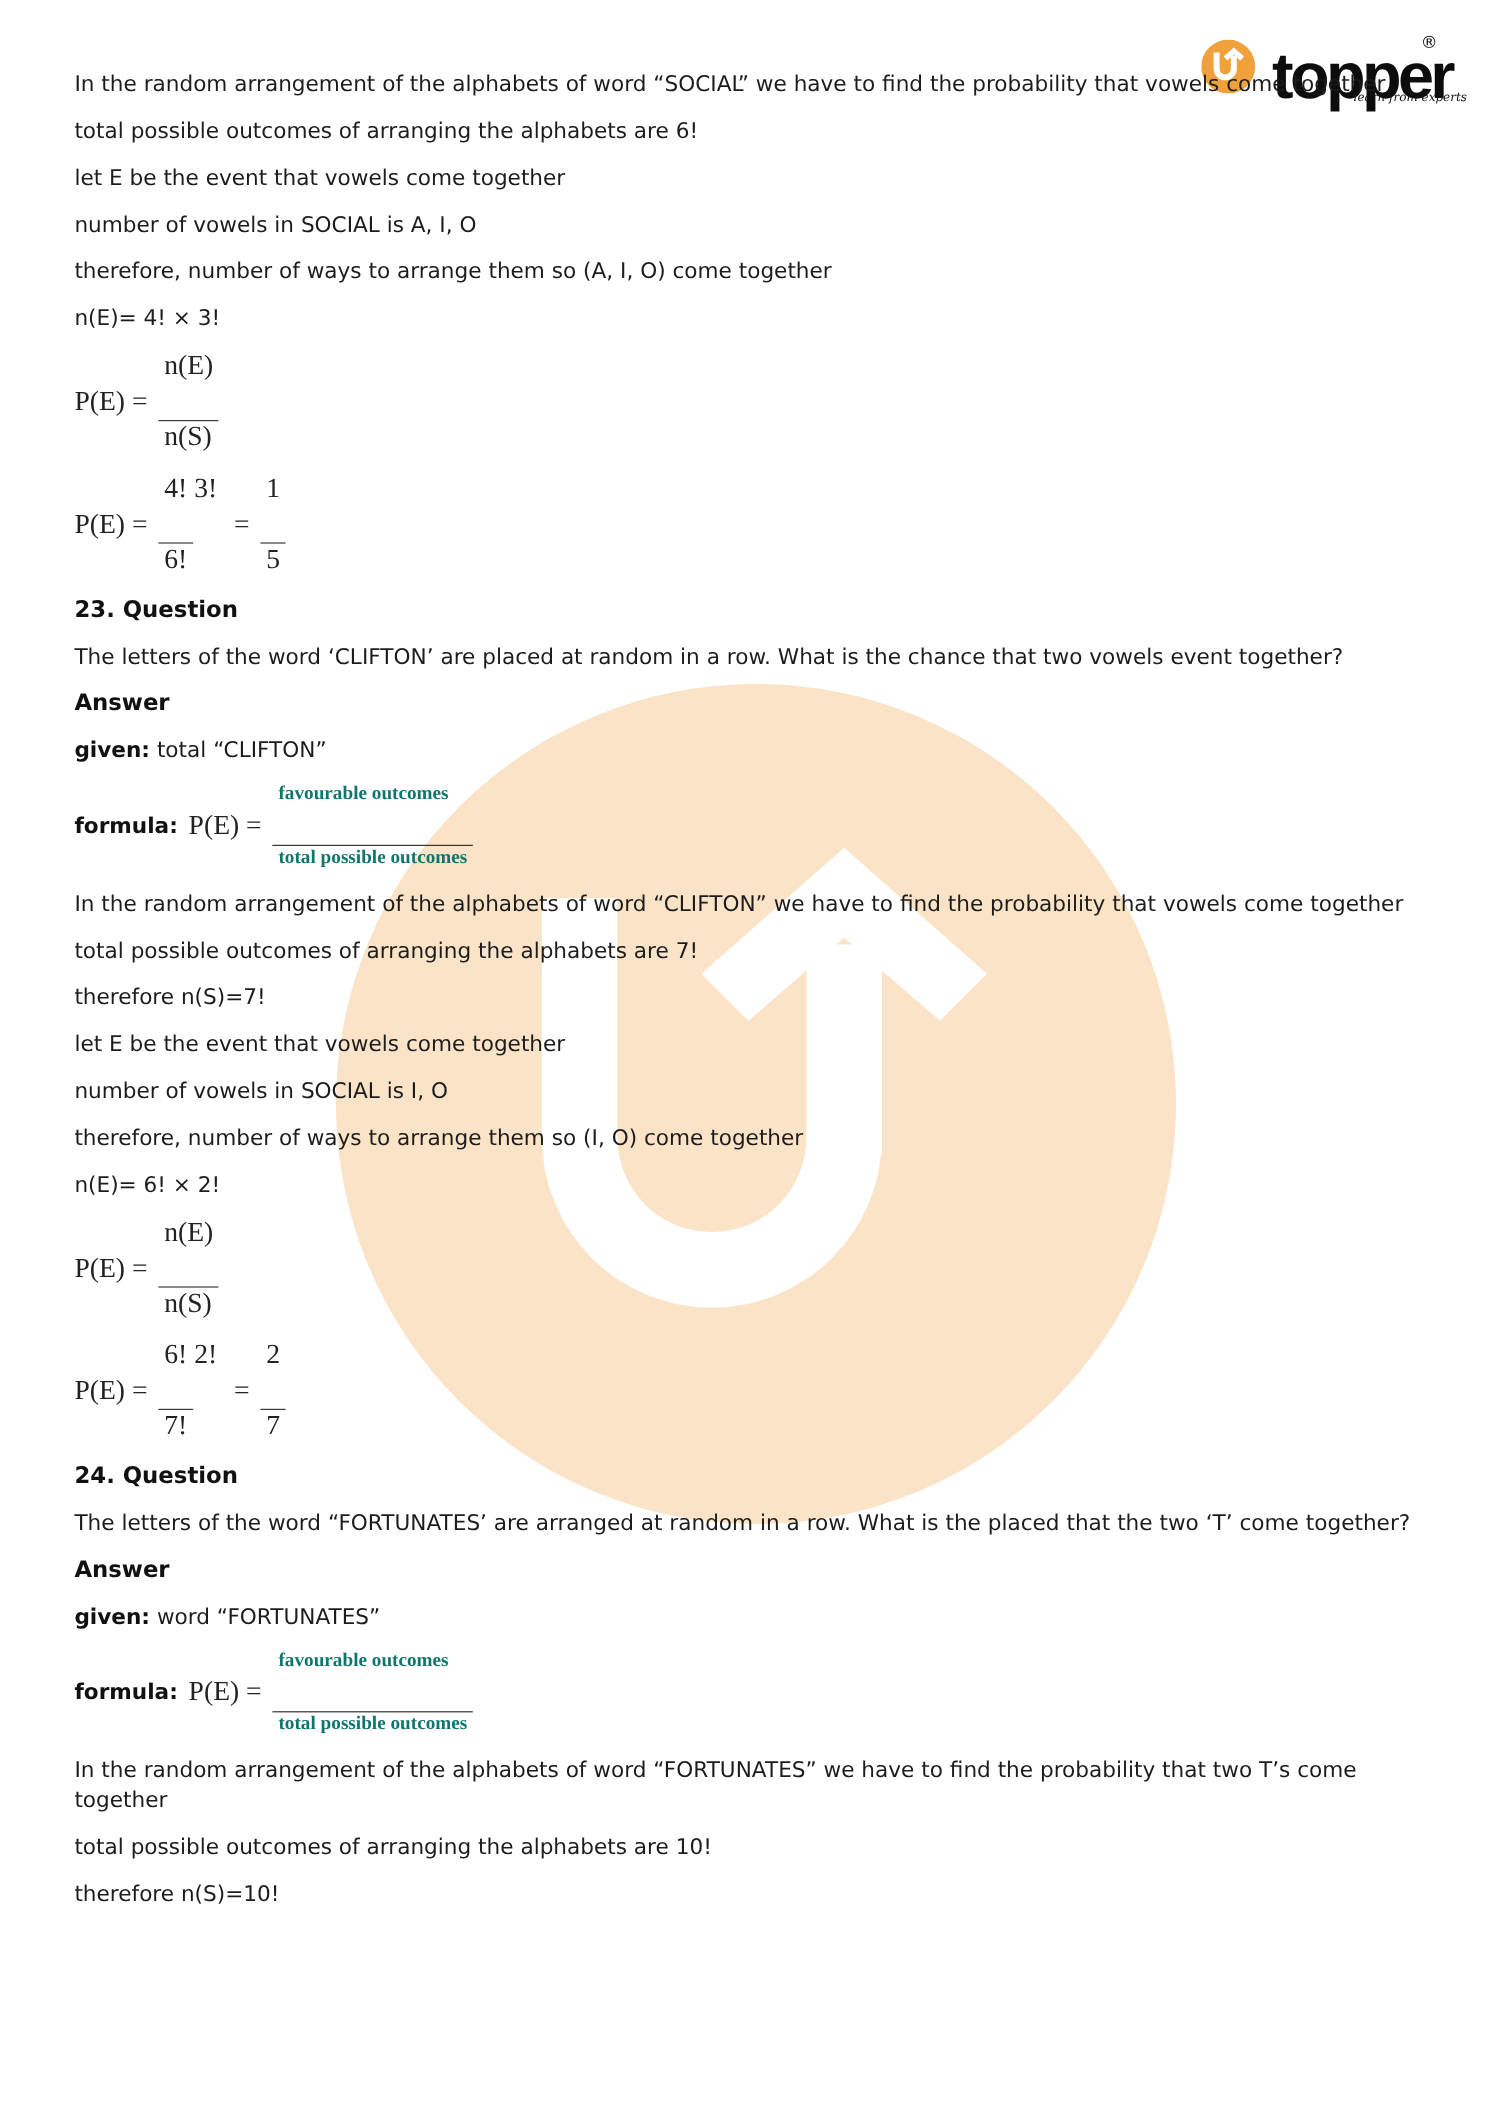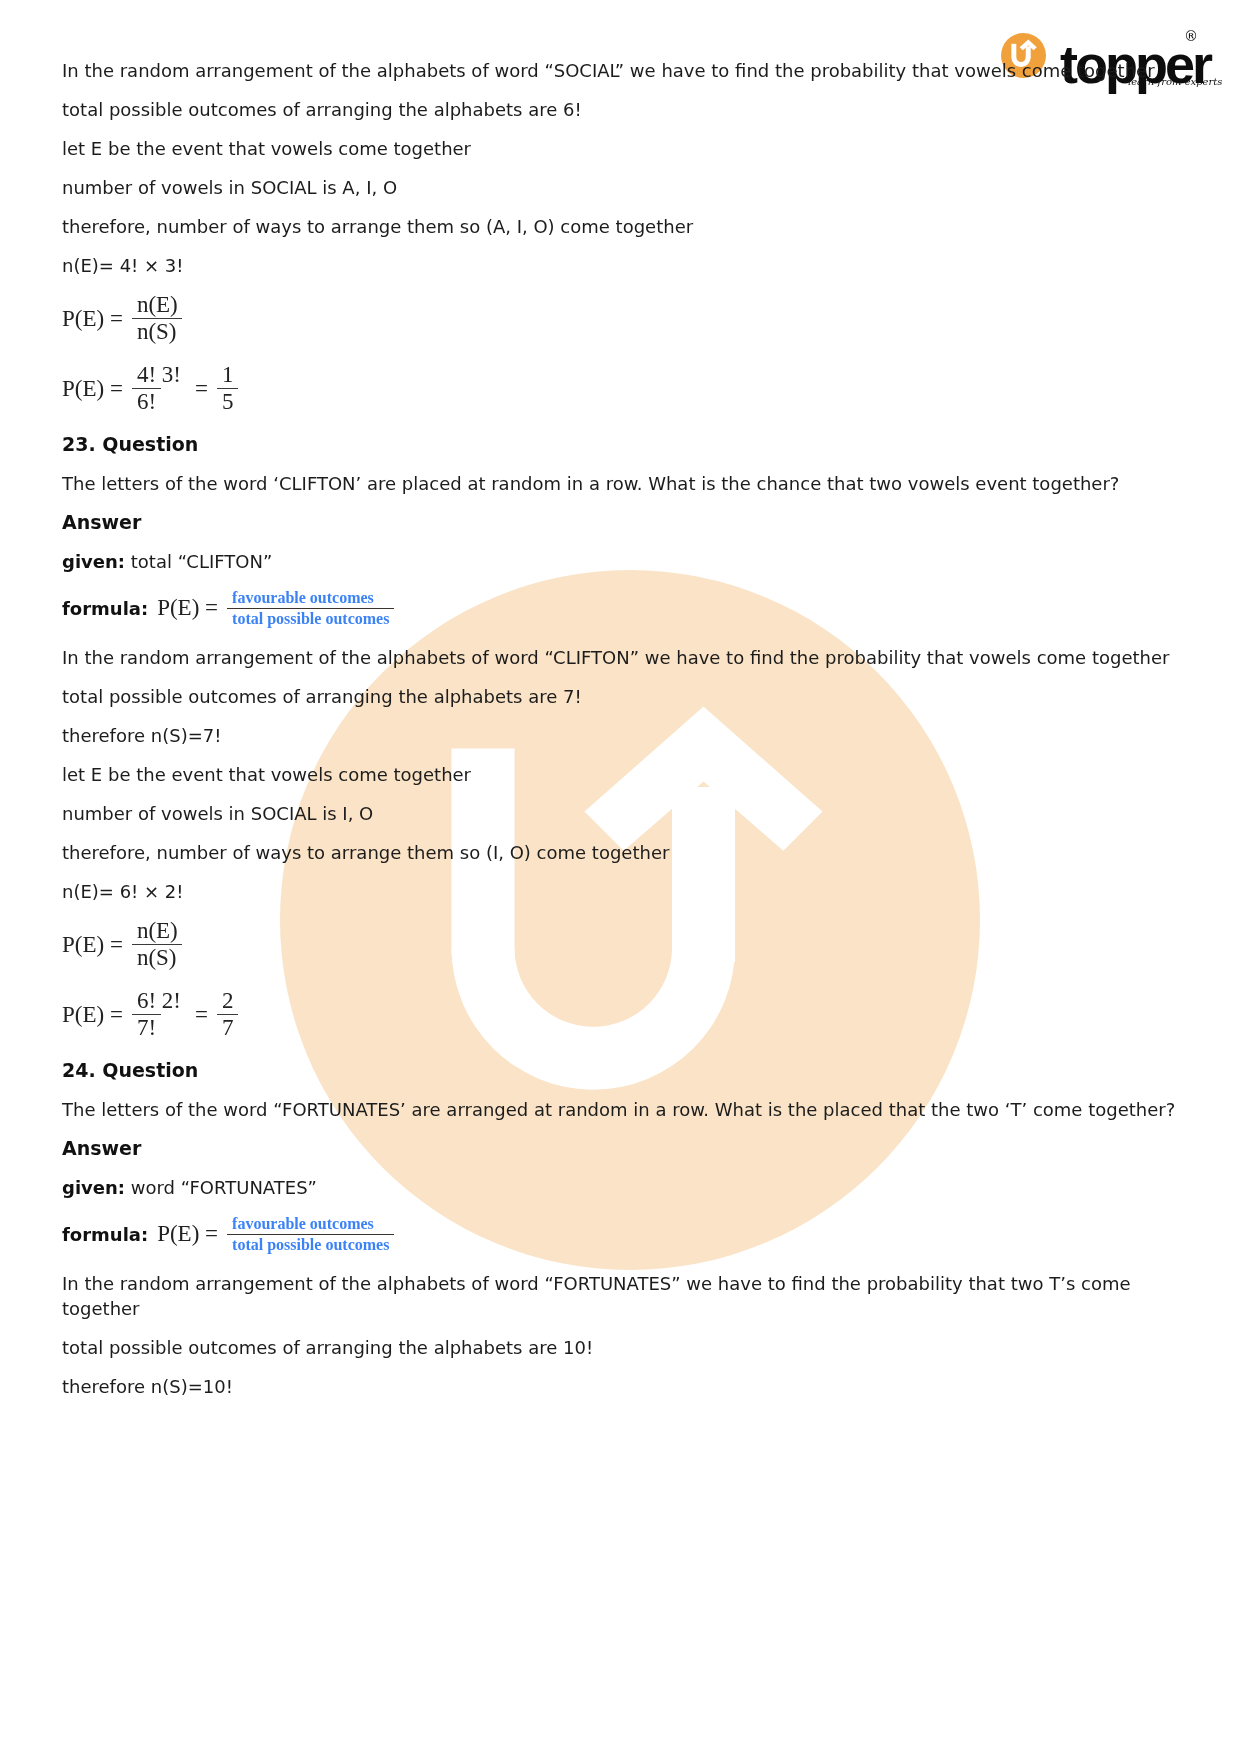--- a/index.html
+++ b/index.html
@@ -28,28 +28,28 @@
   .content{position:relative;z-index:3;padding:44px 55px 0 62px;}
   .content p{margin:14px 0 14px 0;font-size:18px;line-height:25px;}
   .content p.hdr{font-weight:bold;font-size:19px;color:#111;}
   .content b{color:#111;}
   
   .formula{
     display:flex;align-items:center;gap:9px;margin:6px 0 16px 0;
     font-family:"Liberation Serif","DejaVu Serif",serif;font-size:23px;color:#222;
   }
   .frac{display:inline-flex;flex-direction:column;align-items:flex-start;line-height:1.15;}
-  .frac .den{border-top:1.6px solid #3a3a3a;}
+  .frac .den{border-top:1.6px solid #3a3a3a;margin-top:32px;}
   .frac .num,.frac .den{padding:0 5px;}
   .formula-line{display:flex;align-items:center;gap:9px;margin:0 0 16px 0;}
   .formula-line .lbl{font-weight:bold;font-size:18px;color:#111;}
   .formula-line .pe{font-family:"Liberation Serif","DejaVu Serif",serif;font-size:23px;color:#222;}
   .frac.small{
     font-family:"Liberation Serif","DejaVu Serif",serif;
-    font-size:16px;font-weight:bold;color:#3b82f6;line-height:1.25;
+    font-size:16px;font-weight:bold;color:#0f766e;line-height:1.25;
   }
   .frac.small .den{border-top:1.4px solid #3b332b;}
 </style>
 </head>
 <body>
 
 <div class="watermark">
   <svg viewBox="0 0 100 100" width="700" height="700">
     <circle cx="50" cy="50" r="50" fill="#FAE3C6"></circle>
     <g fill="#ffffff">

